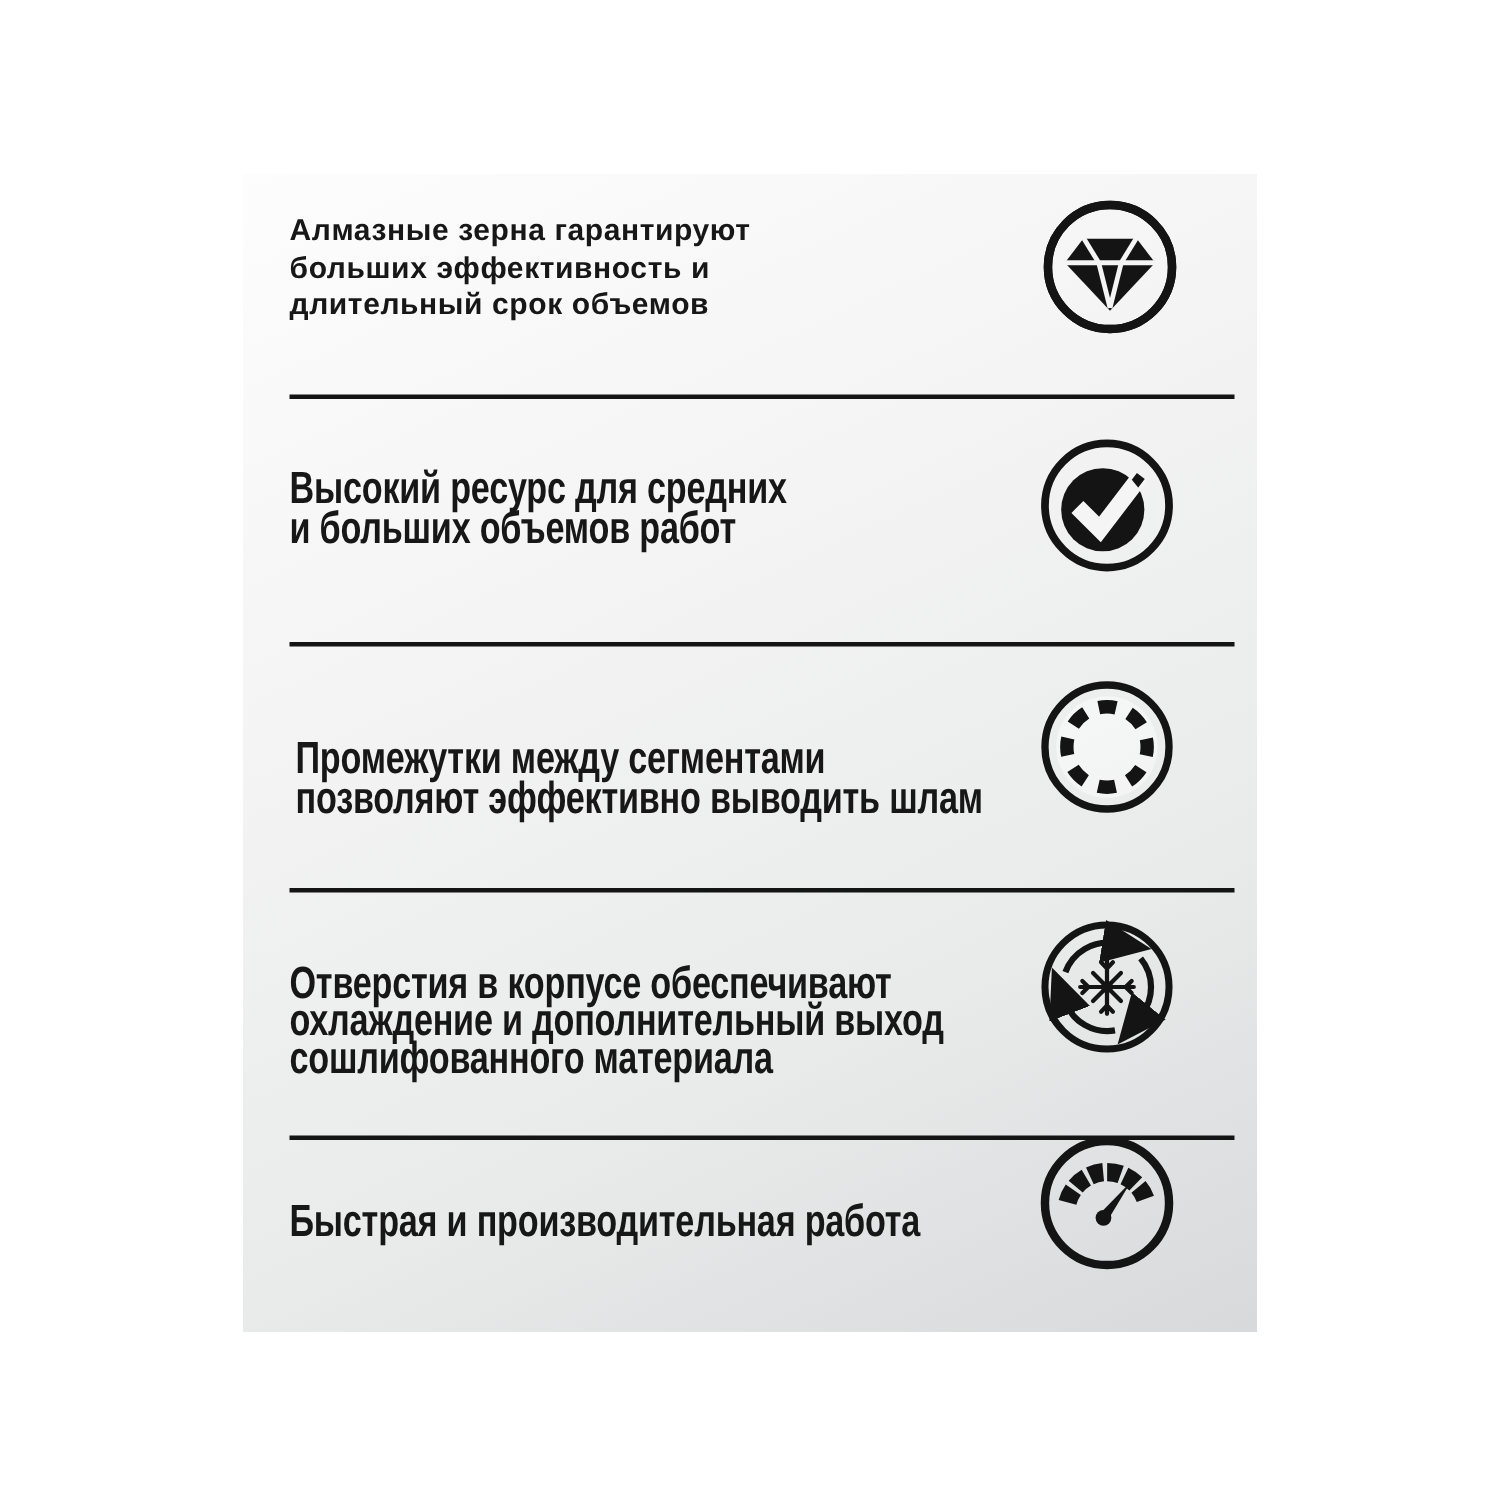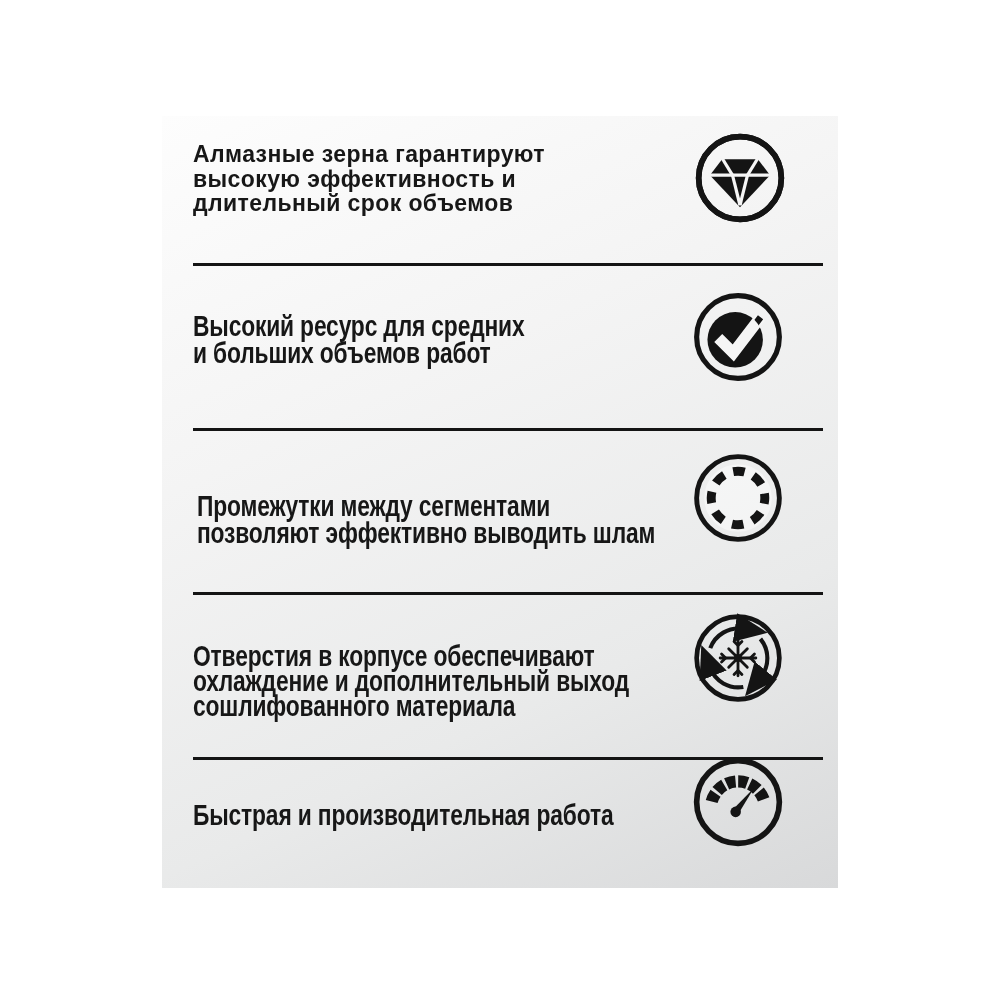--- a/index.html
+++ b/index.html
@@ -12,21 +12,21 @@
     background:linear-gradient(155deg,#fdfdfd 0%,#f4f4f4 35%,#e9eaea 70%,#d8d9da 100%);
   }
   .divider{
     position:absolute;left:193px;width:630px;height:3px;background:#141414;
   }
   .d1{top:263px}.d2{top:428px}.d3{top:592px}.d4{top:757px}
   .feature-text{
     position:absolute;color:#171717;font-weight:bold;white-space:nowrap;
   }
   .feature-text div{display:block;}
-  .t-sm{font-size:23px;line-height:24.5px;letter-spacing:.4px;}
+  .t-sm{font-size:20px;line-height:24.5px;letter-spacing:.4px;}
   .t-lg{font-size:30px;line-height:26.5px;transform:scaleX(.76);transform-origin:0 0;letter-spacing:-.2px;}
   .r1{left:193px;top:142px;}
   .r2{left:193px;top:313px;}
   .r3{left:197px;top:493px;}
   .r4{left:193px;top:643px;line-height:25px;}
   .r4 div{line-height:25px;}
   .r5{left:193px;top:802px;}
   .icon{position:absolute;width:94px;height:94px;}
   .i1{left:693px;top:131px;}
   .i2{left:691px;top:290px;}
@@ -37,21 +37,21 @@
 </style>
 </head>
 <body>
 
 <div class="stage">
 
   <div class="panel"></div>
 
   <div class="feature-text t-sm r1">
     <div>Алмазные зерна гарантируют</div>
-    <div>высокую эффективность и</div>
+    <div>больших эффективность и</div>
     <div>длительный срок объемов</div>
   </div>
   <div class="icon i1">
     <svg viewBox="0 0 100 100">
       <circle cx="50" cy="50" r="44" fill="none" stroke="#141414" stroke-width="6"></circle>
       <path d="M31,30 L69,30 L82,47 L50,81 L18,47 Z" fill="#141414"></path>
       <g stroke="#f5f5f5" stroke-width="3.4" fill="none">
         <path d="M16,47 L84,47"></path>
         <path d="M31,29 L42,47"></path>
         <path d="M69,29 L58,47"></path>

